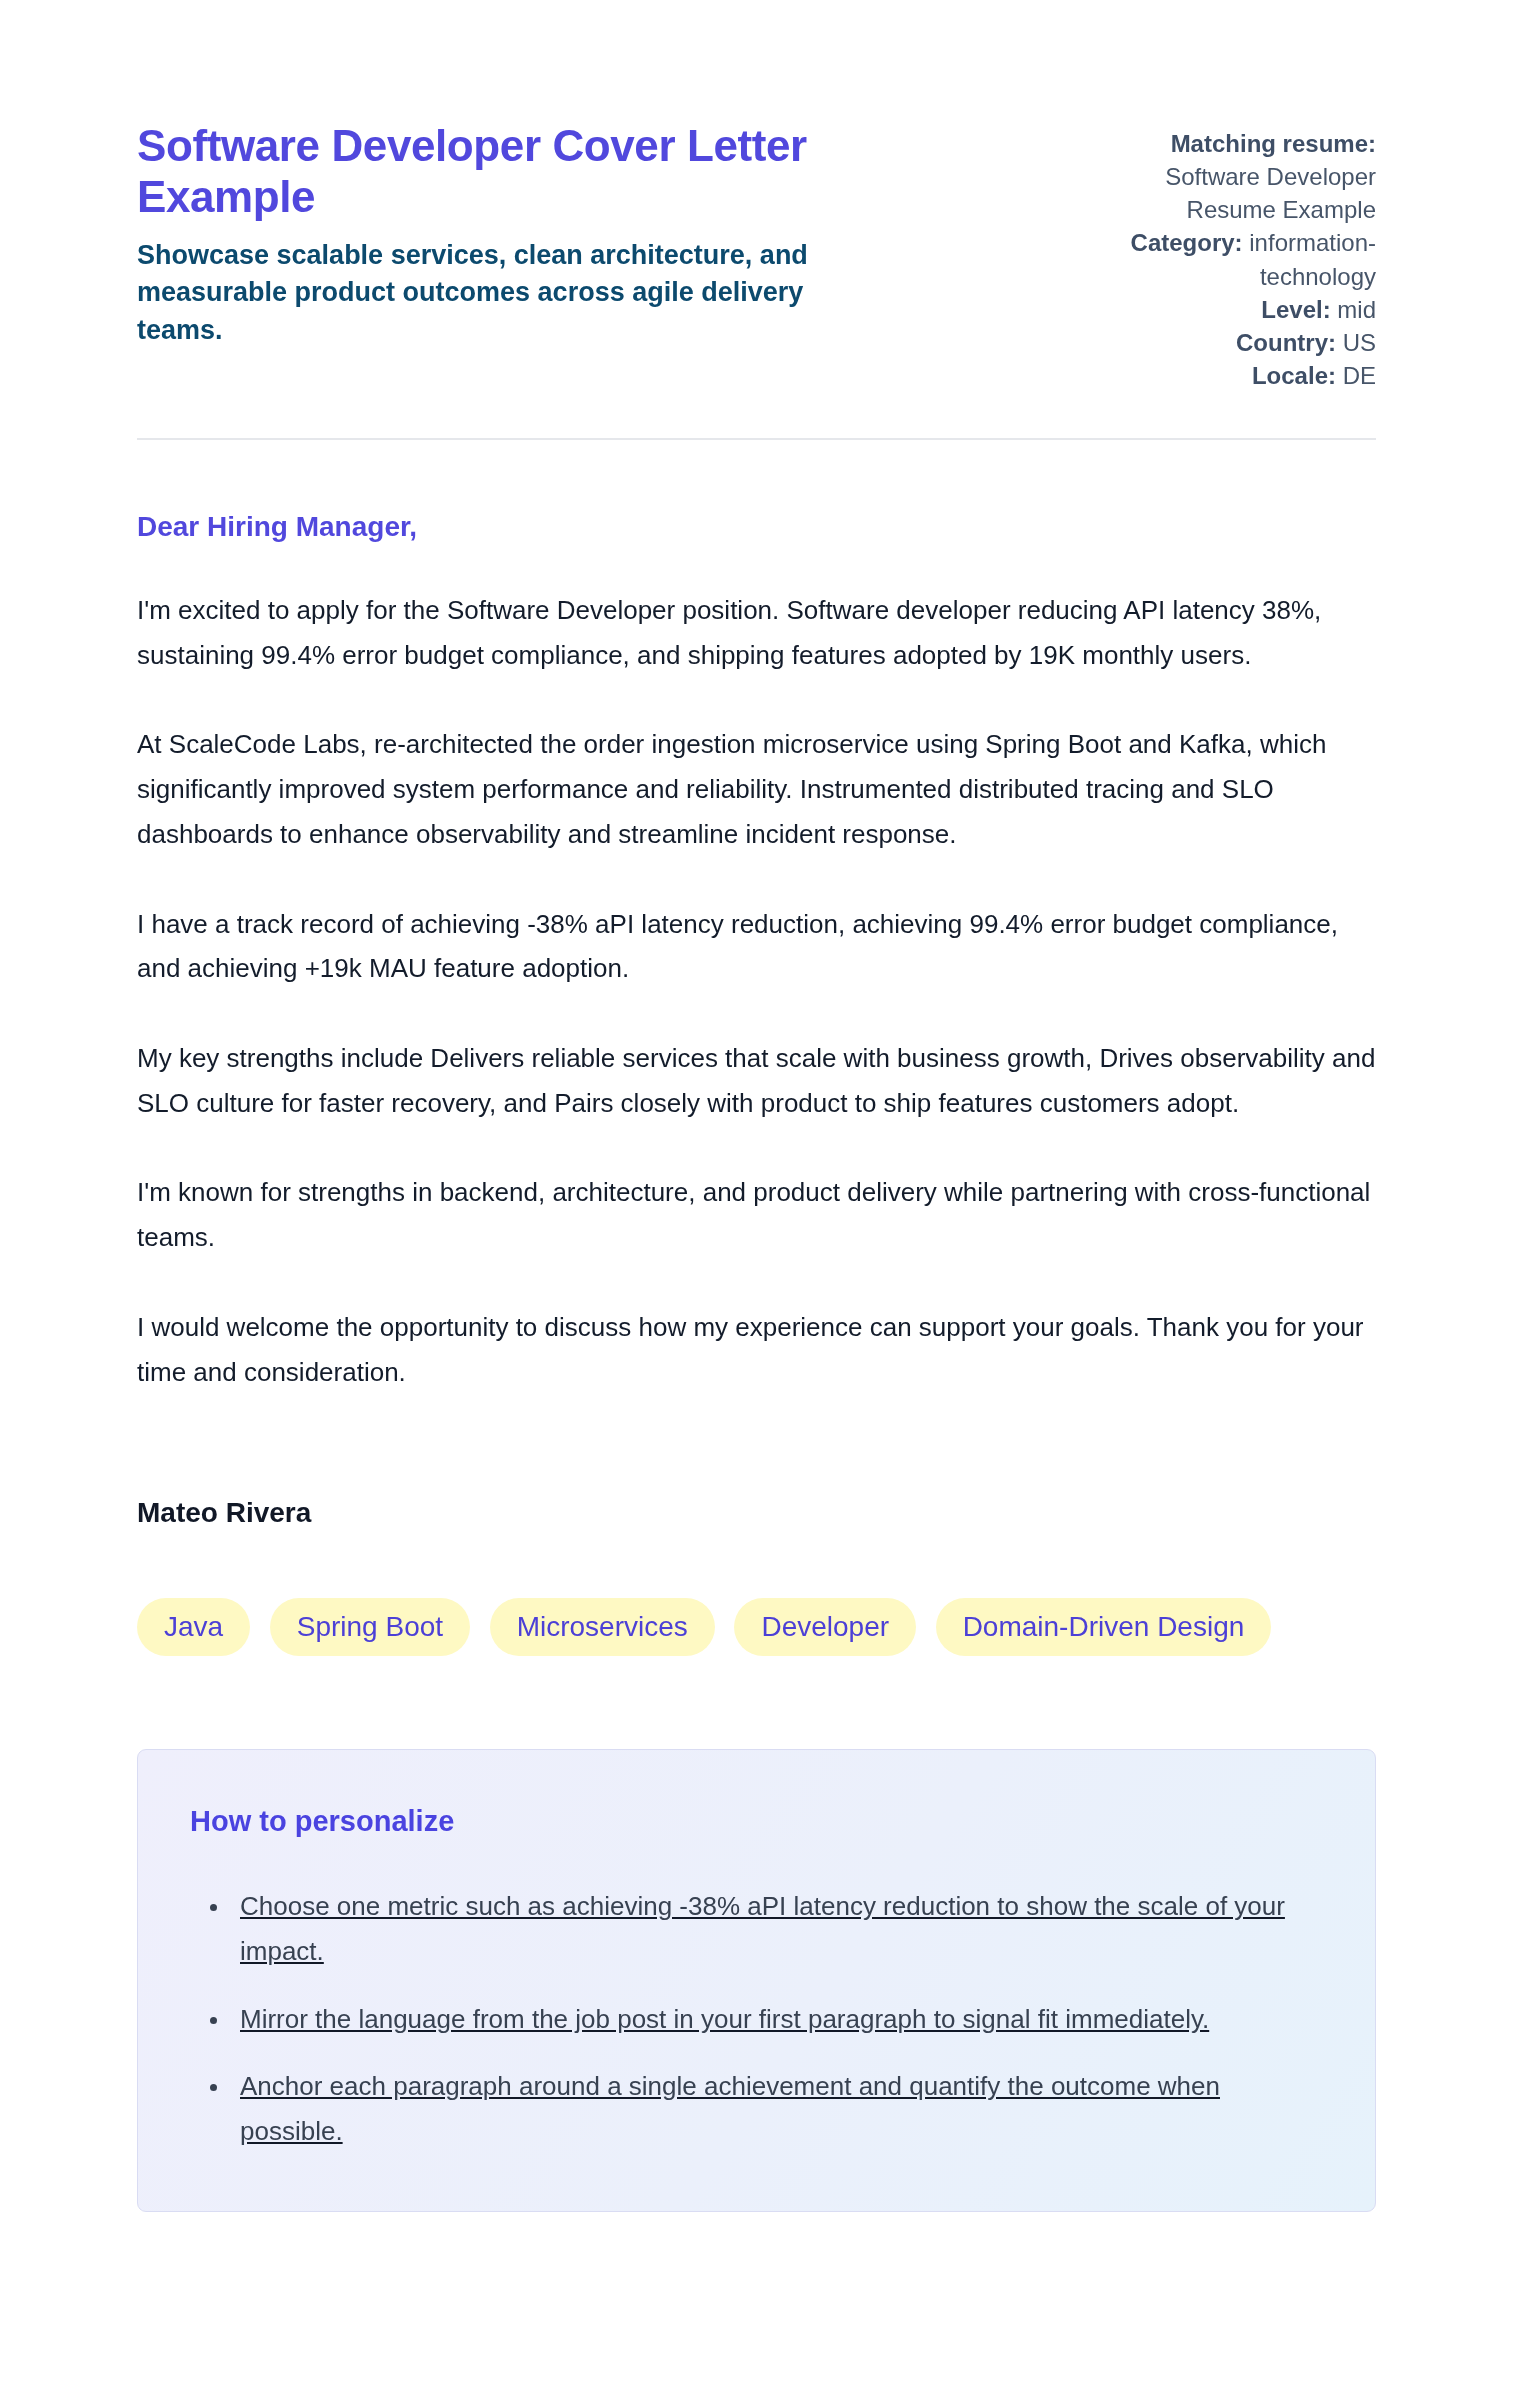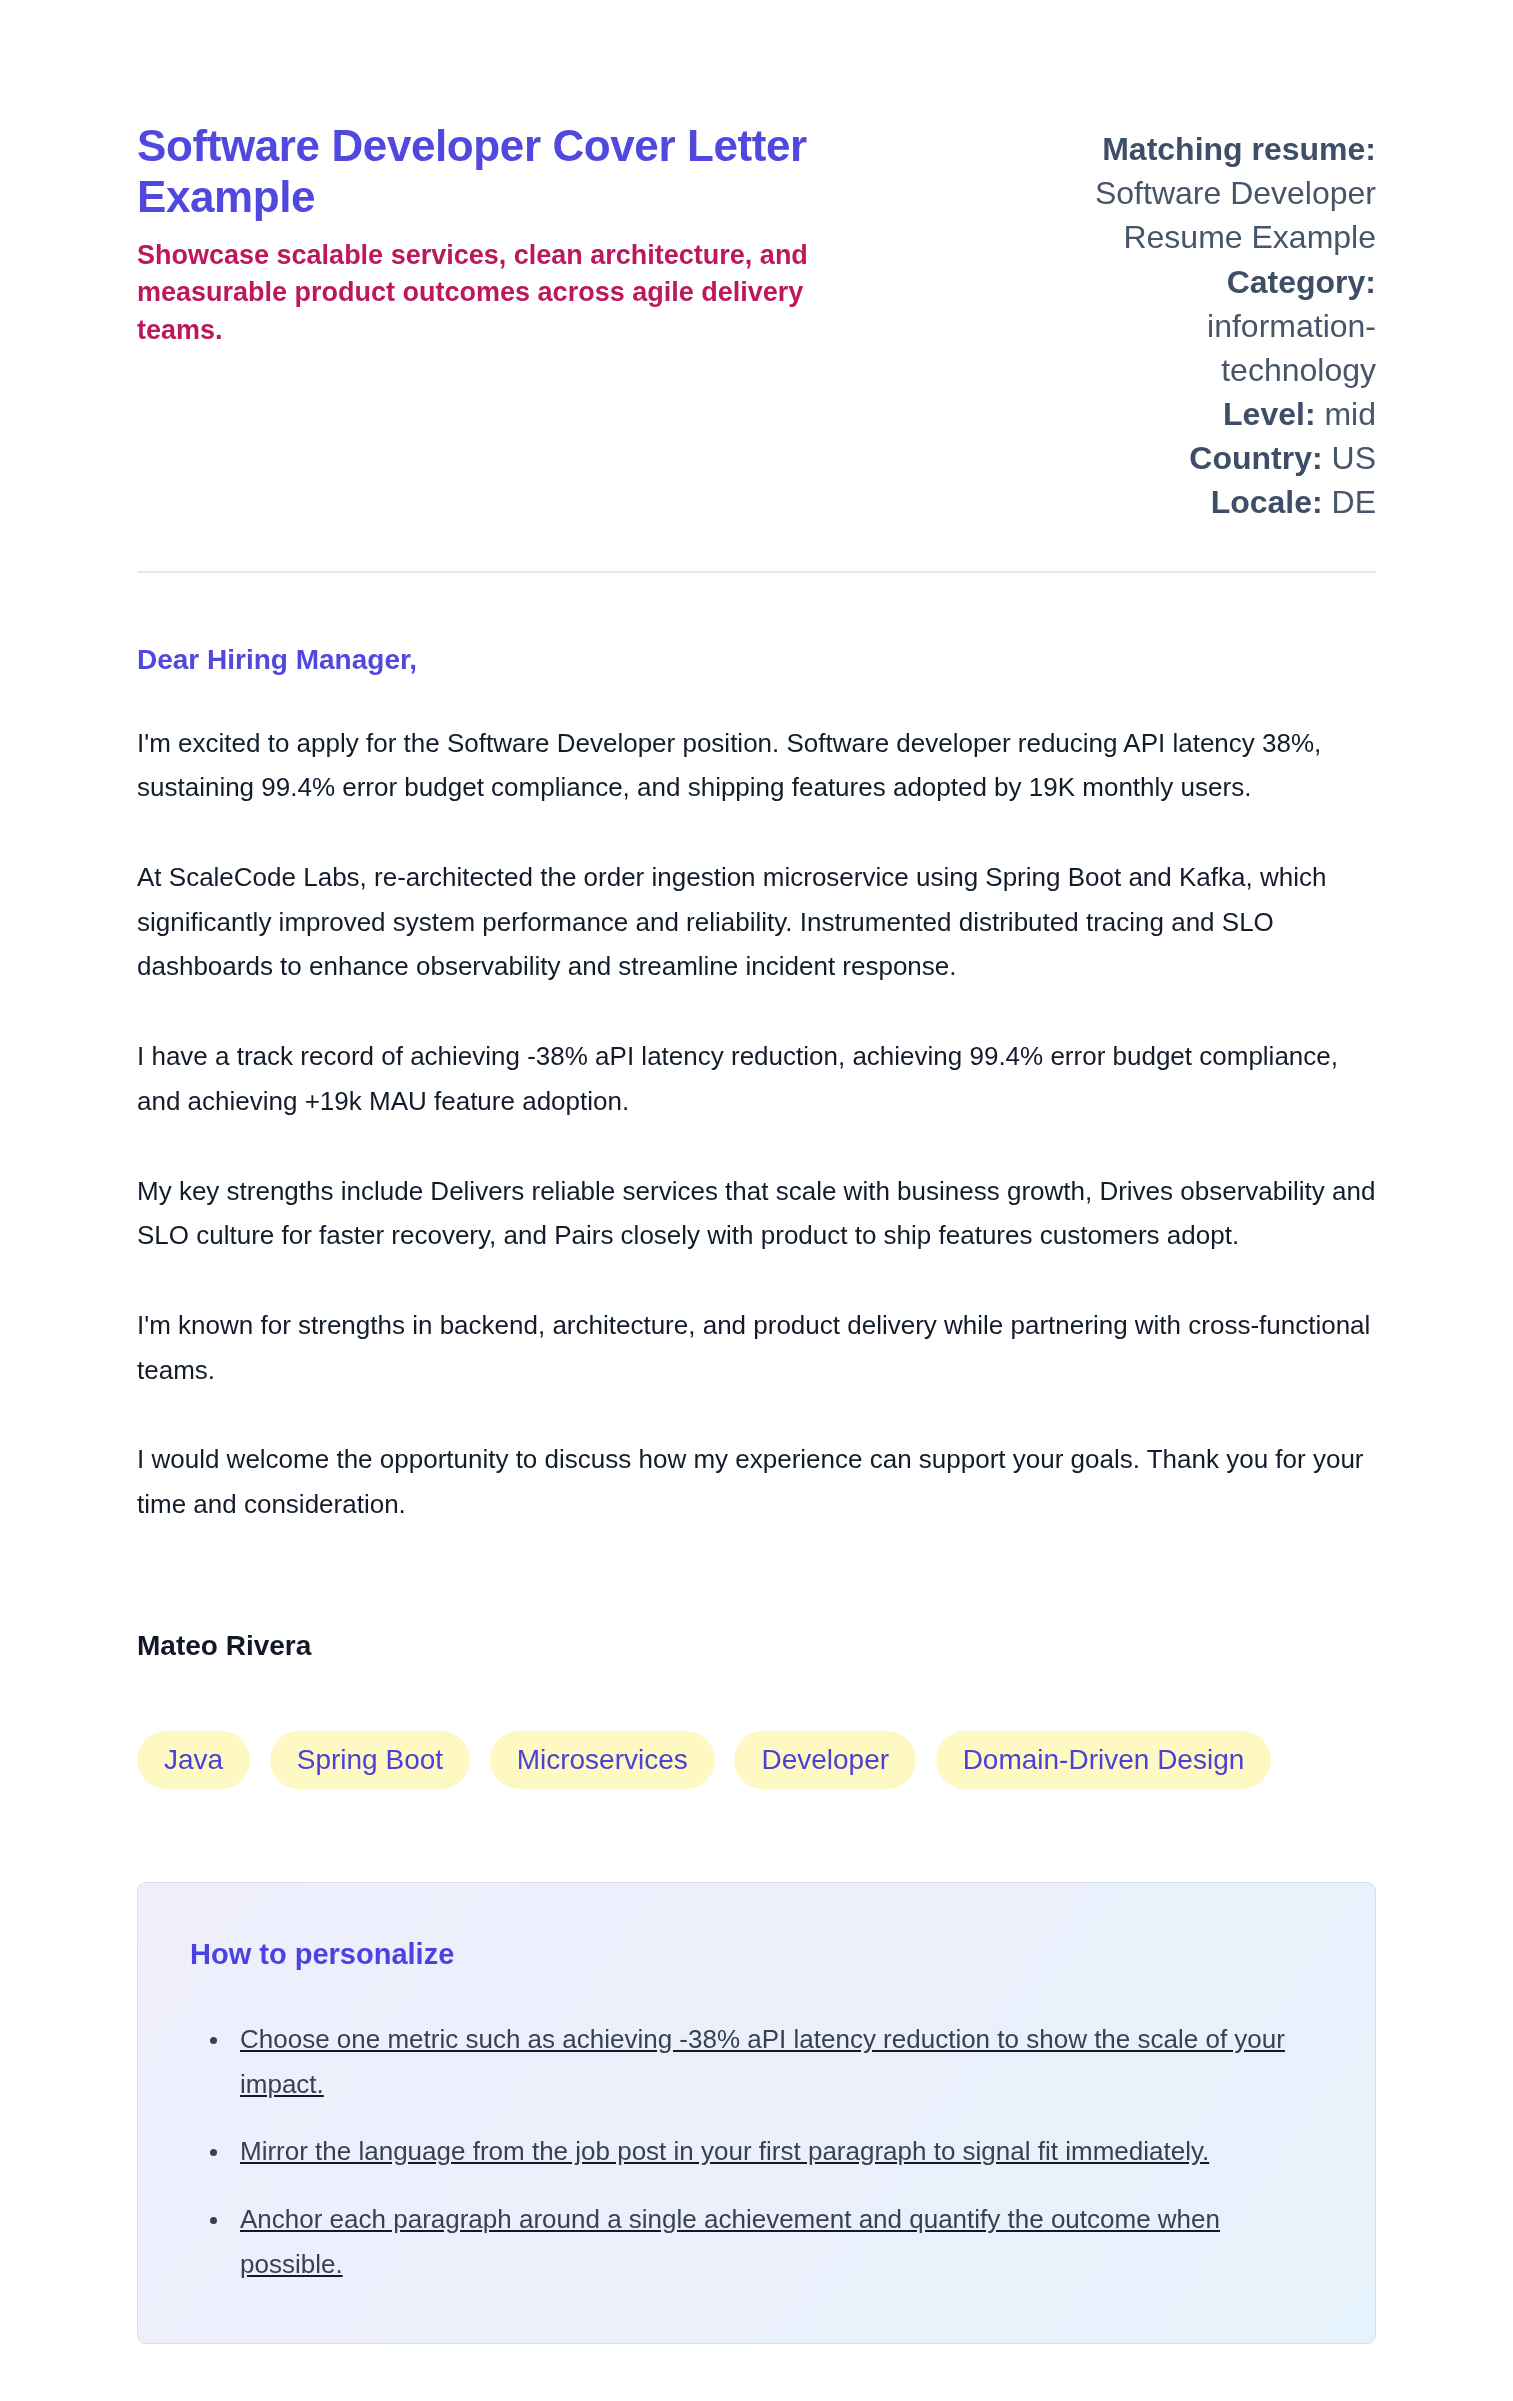--- a/index.html
+++ b/index.html
@@ -35,28 +35,28 @@
     font-weight: 800;
     color: #5148dd;
     letter-spacing: -0.4px;
   }
   .subtitle {
     max-width: 712px;
     margin-top: 14.2px;
     font-size: 27px;
     line-height: 1.38;
     font-weight: 700;
-    color: #be185d;
+    color: #0c4a6e;
   }
   .meta {
     flex: 0 0 auto;
     width: 299px;
     margin-top: 7.1px;
     text-align: right;
-    font-size: 32px;
+    font-size: 24px;
     line-height: 1.38;
     color: #475569;
   }
   .meta .field { display: block; }
   .meta .k { font-weight: 800; color: #3e4e66; }
 
   .divider {
     border: none;
     border-top: 2.7px solid #e5e7eb;
     margin-top: 46px;

